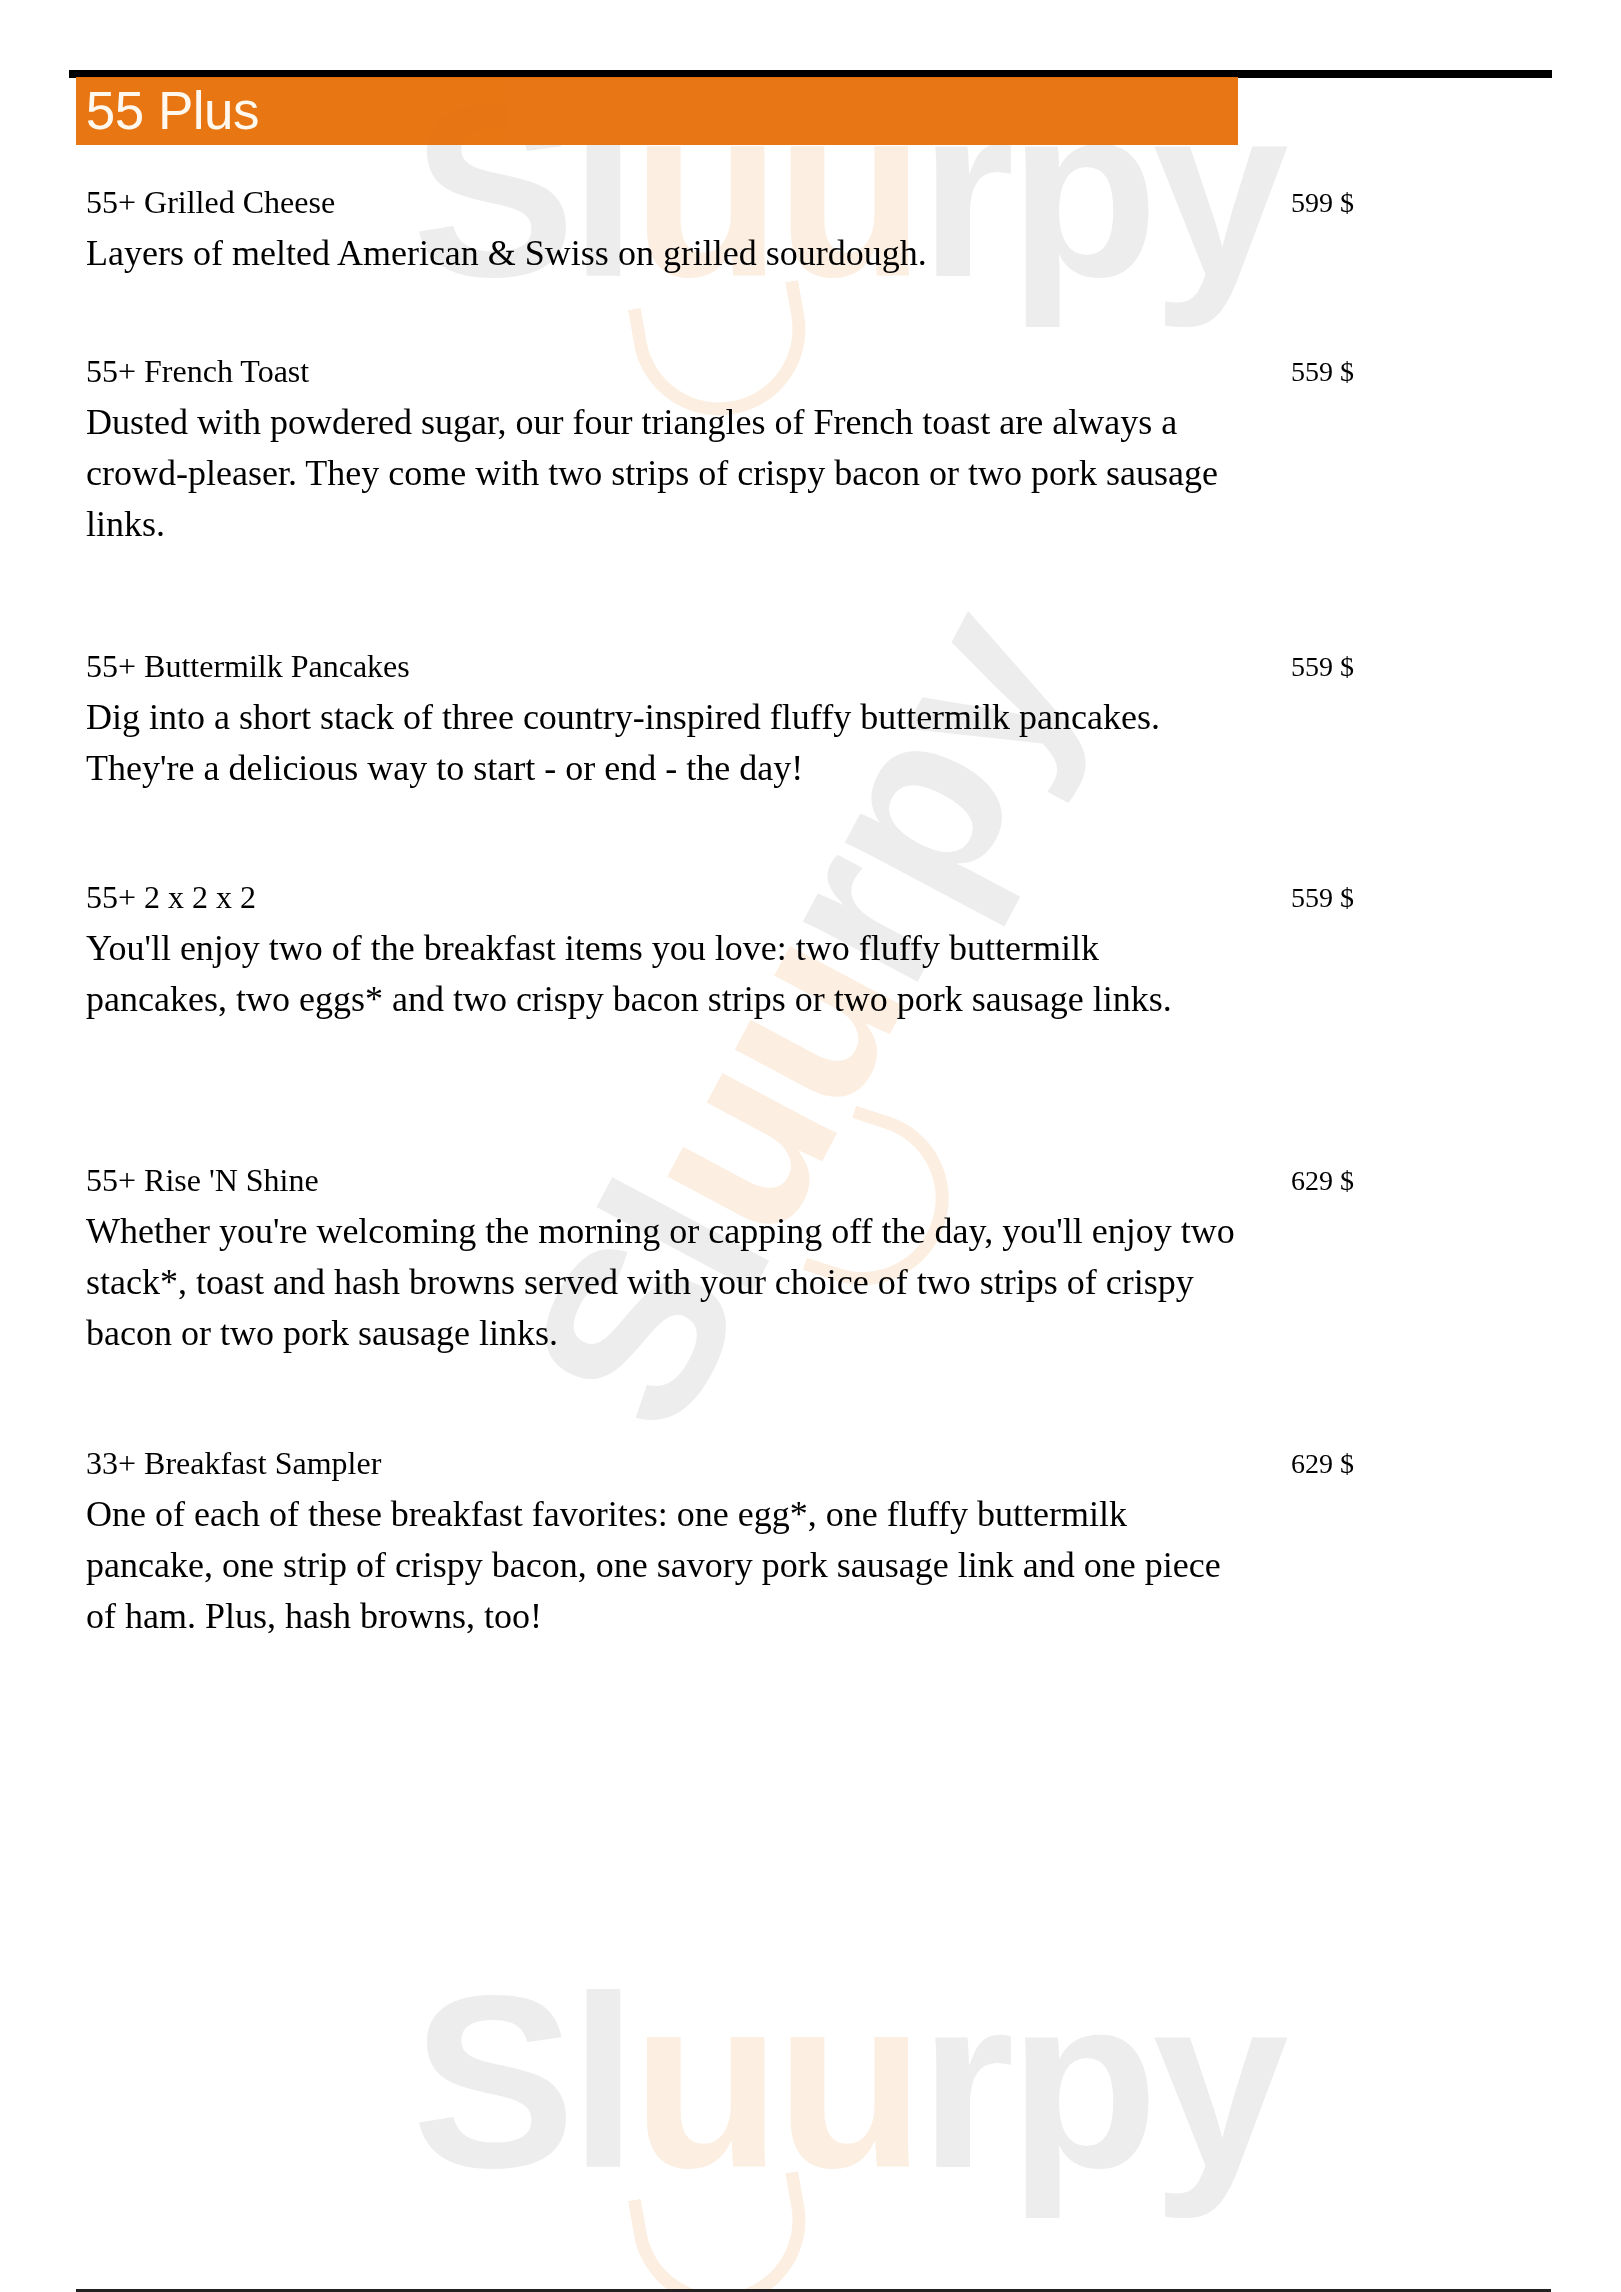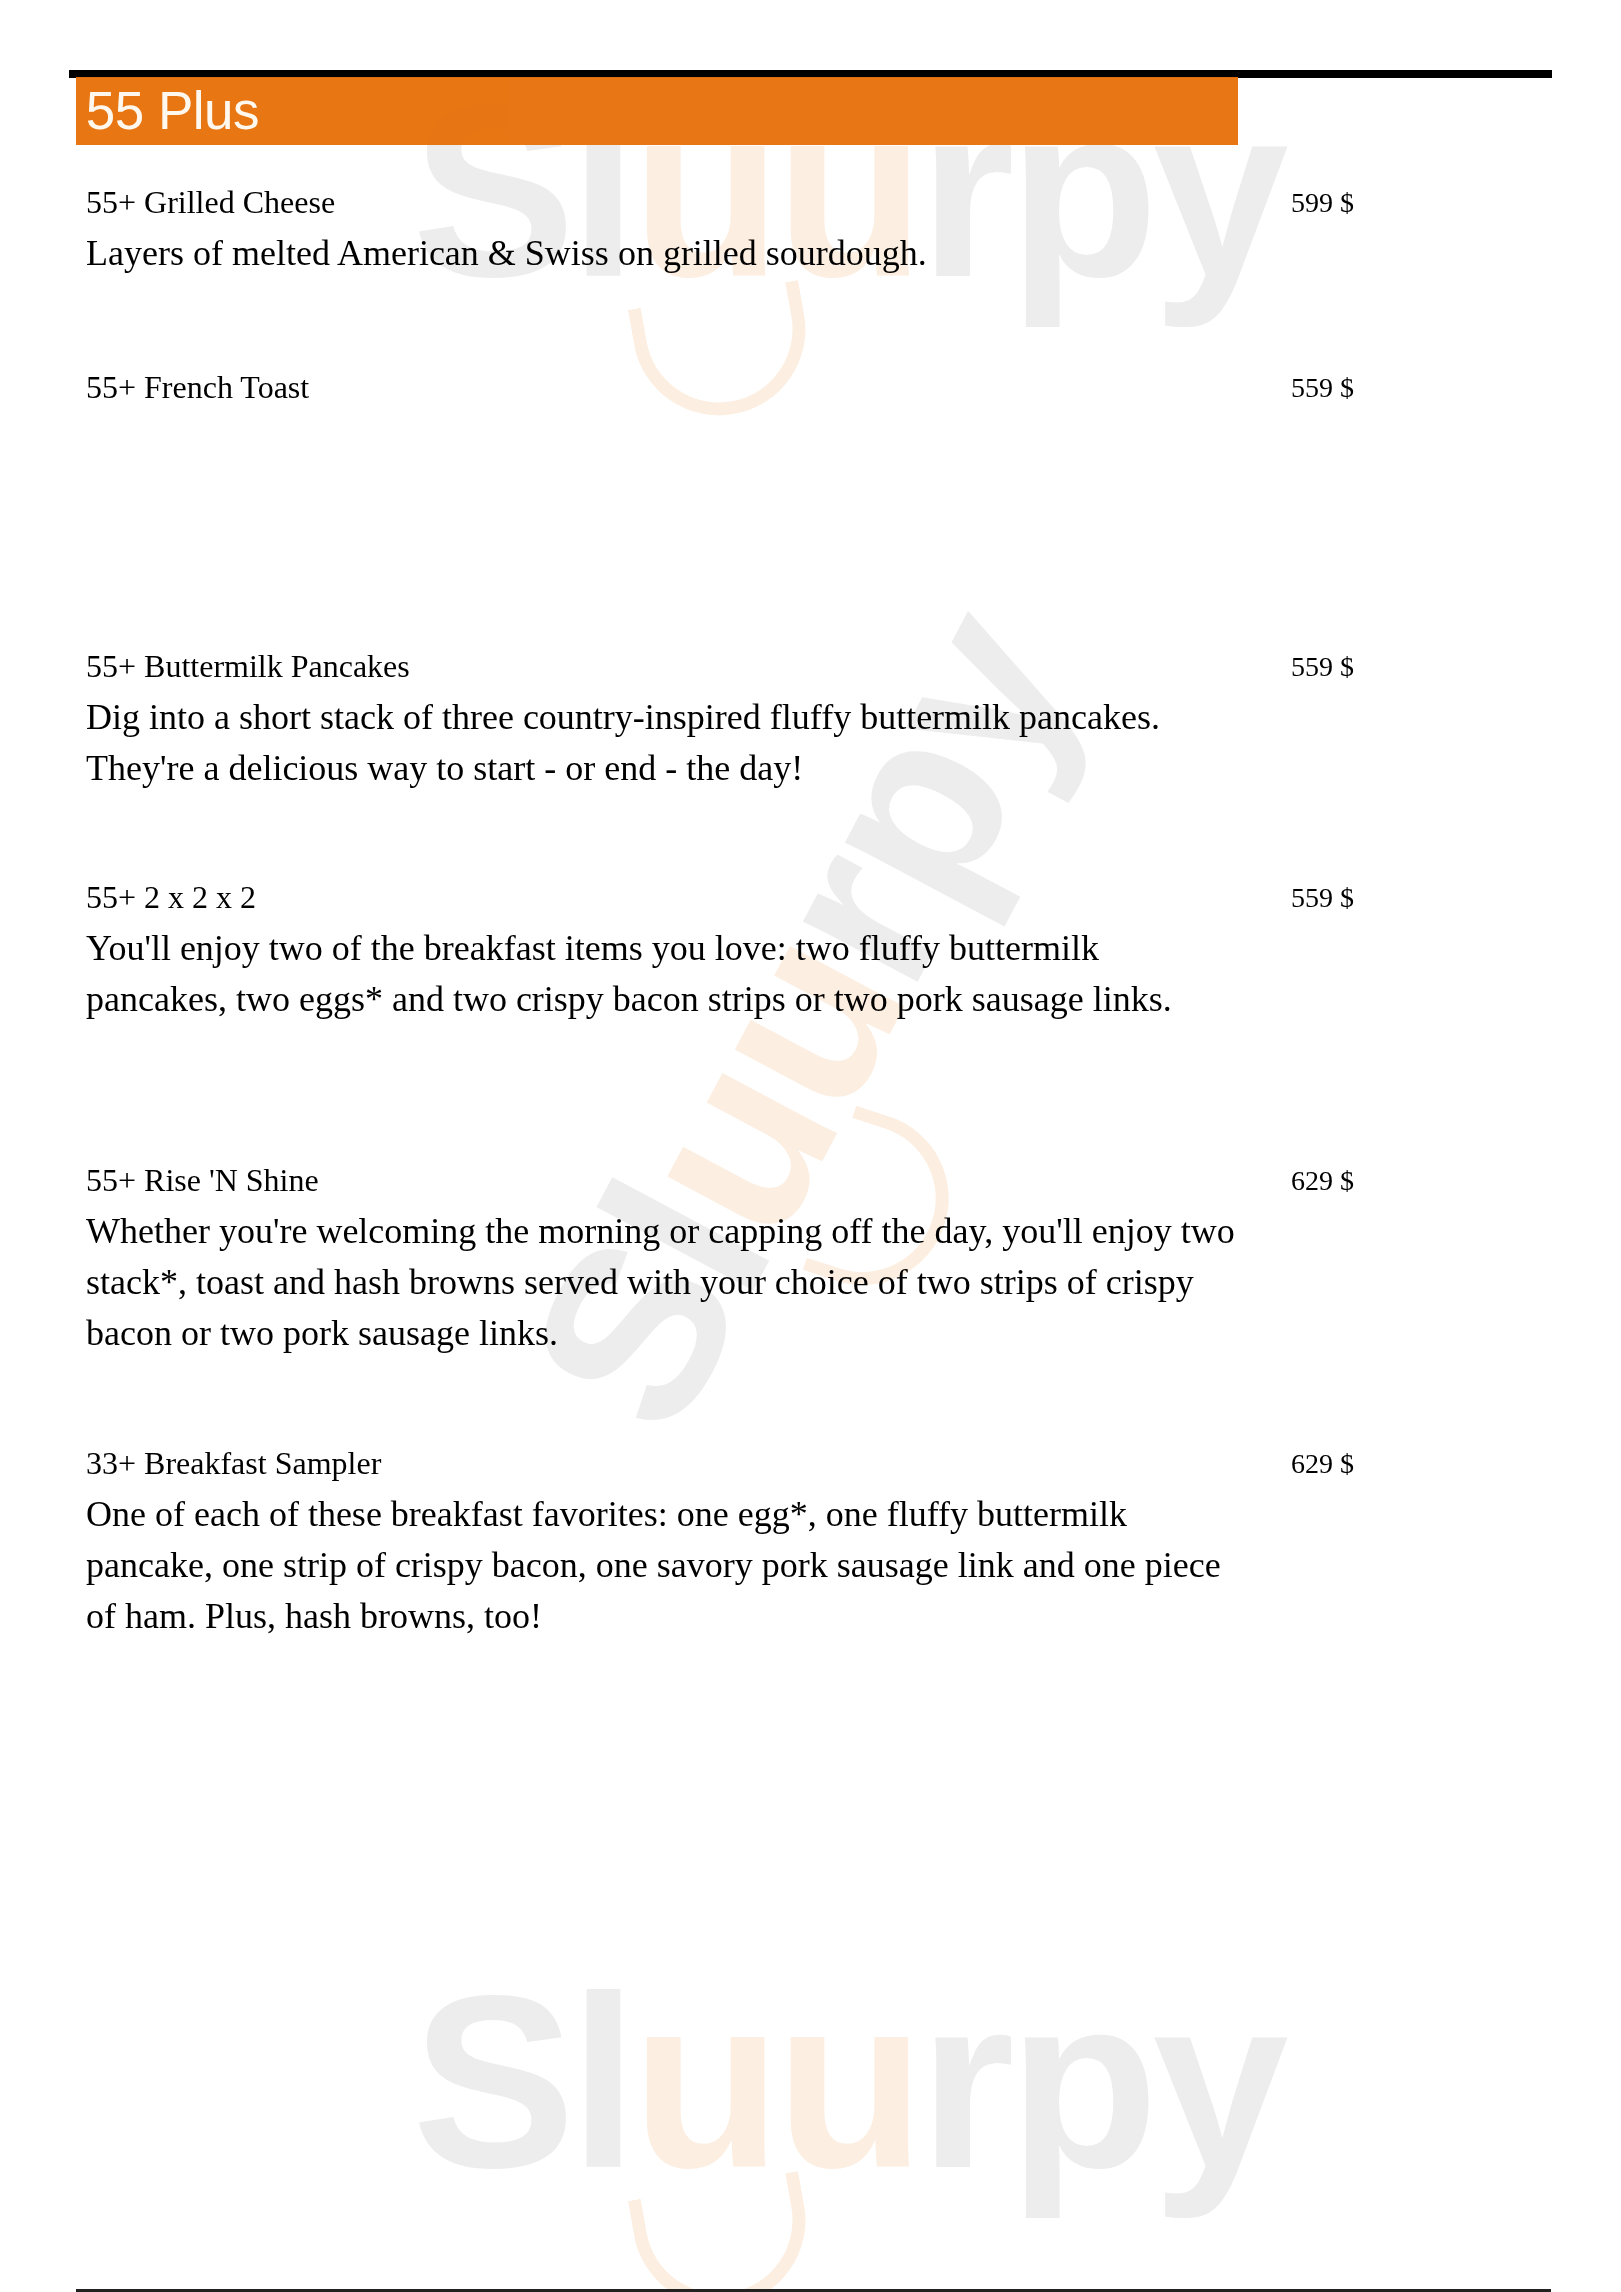--- a/index.html
+++ b/index.html
@@ -135,22 +135,23 @@
 <div class="section-bar">
   <span class="section-title">55 Plus</span>
 </div>
 
 <div class="menu-item" style="top:177px;">
   <p class="item-title">55+ Grilled Cheese</p>
   <p class="item-desc">Layers of melted American &amp; Swiss on grilled sourdough.</p>
   <span class="item-price">599 $</span>
 </div>
 
-<div class="menu-item" style="top:362px;">
+<div class="menu-item" style="top:346px;">
   <p class="item-title">55+ French Toast</p>
+  <p class="item-desc">Dusted with powdered sugar, our four triangles of French toast are always a crowd-pleaser. They come with two strips of crispy bacon or two pork sausage links.</p>
   <span class="item-price">559 $</span>
 </div>
 
 <div class="menu-item" style="top:641px;">
   <p class="item-title">55+ Buttermilk Pancakes</p>
   <p class="item-desc">Dig into a short stack of three country-inspired fluffy buttermilk pancakes. They're a delicious way to start - or end - the day!</p>
   <span class="item-price">559 $</span>
 </div>
 
 <div class="menu-item" style="top:872px;">

